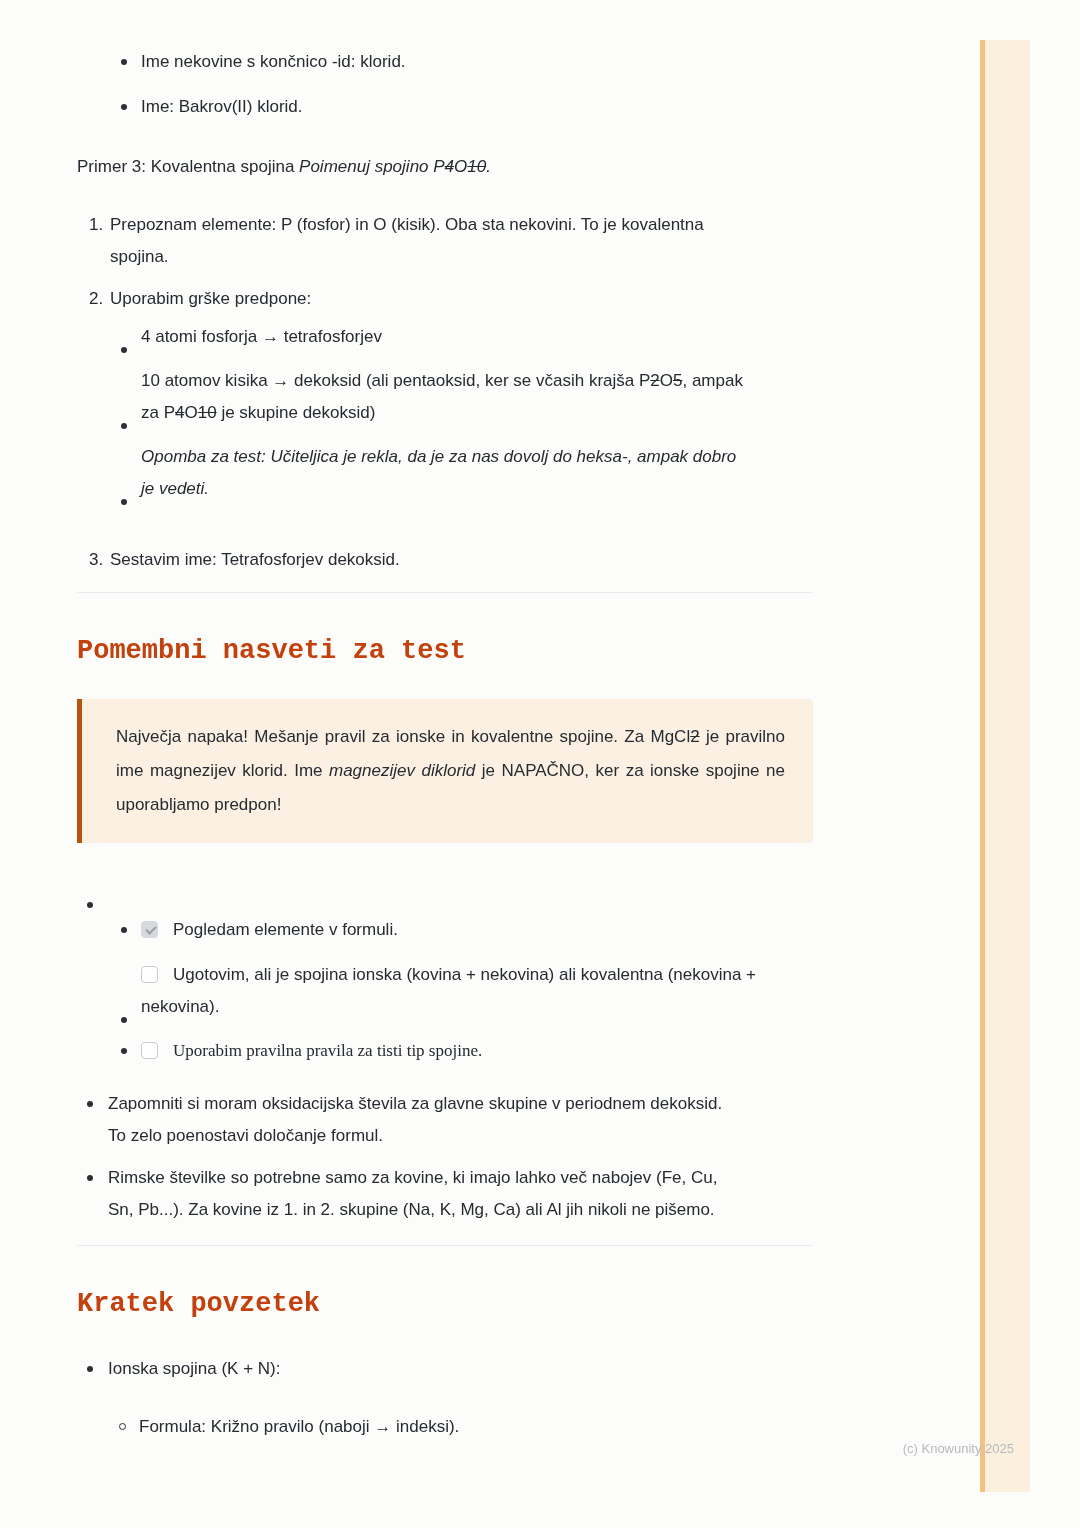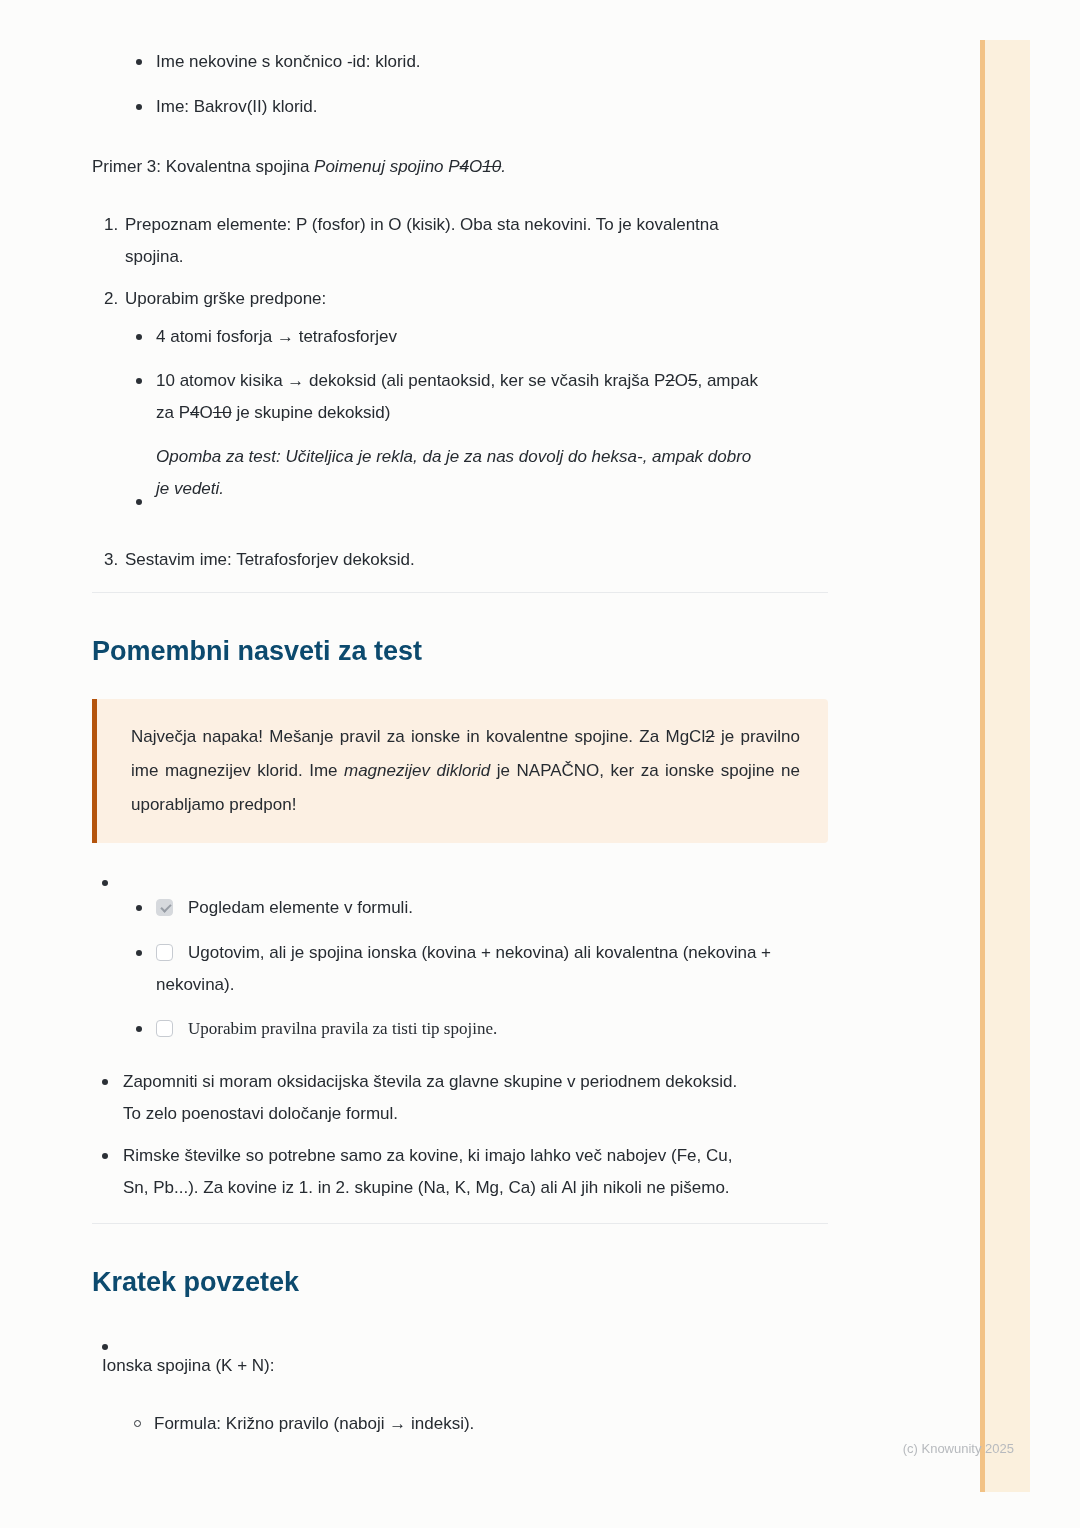--- a/index.html
+++ b/index.html
@@ -12,42 +12,42 @@
     position:relative;
     overflow:hidden;
   }
   .side-band {
     position:absolute; top:40px; right:50px;
     width:50px; height:1452px;
     background:#fbf0dd;
     border-left:5px solid #f2c285;
   }
   .content {
-    position:absolute; left:92px; top:0;
+    position:absolute; left:77px; top:0;
     width:736px; padding-top:46px;
     font-size:17px; line-height:32px;
   }
   p { margin:0; }
   b { font-weight:400; }
   i { font-style:italic; }
   s { text-decoration:line-through; }
   .li { display:flex; align-items:flex-start; margin-bottom:13px; }
   .lvl1 { padding-left:10px; }
   .lvl2 { padding-left:44px; }
   .dot { flex:none; width:6px; height:6px; border-radius:50%; background:#2b3036; margin-top:13px; }
   .lvl1 > .dot { margin-right:15px; }
   .lvl2 > .dot { margin-right:14px; }
   .num { flex:none; width:21px; margin-left:12px; }
   .w620 { max-width:620px; }
   .w640 { max-width:640px; }
   .primer { margin:28px 0 26px; }
   .divider { border:none; border-top:1px solid #e8eaec; height:0; margin:16px 0 0; }
-  .heading { color:#0c4a6e; font-size:27px; line-height:34px; font-weight:700; margin:41px 0 0; font-family:Liberation Sans, sans-serif; }
+  .heading { color:#c2410c; font-size:27px; line-height:34px; font-weight:700; margin:41px 0 0; font-family:Liberation Mono, monospace; }
   .callout {
-    margin-top:31px; margin-bottom:24px;
+    margin-top:31px; margin-bottom:46px;
     background:#fcf0e3;
     border-left:5px solid #b4540d;
     border-radius:0 4px 4px 0;
     padding:21px 28px 21px 34px;
     line-height:34px;
     text-align:justify;
   }
   .cb {
     display:inline-block; width:17px; height:17px;
     border-radius:4px; margin-right:15px; vertical-align:-3px;
@@ -59,24 +59,24 @@
     width:8px; height:4px;
     border-left:2px solid #979da5; border-bottom:2px solid #979da5;
     transform:rotate(-45deg);
   }
   .ring { flex:none; width:7px; height:7px; border-radius:50%; border:1.5px solid #2b3036; background:transparent; margin-top:12px; }
   .circle { padding-left:42px; }
   .circle > .ring { margin-right:13px; }
   .mb0 { margin-bottom:0; }
   .mb6 { margin-bottom:6px; }
   .mb10 { margin-bottom:10px; }
-  .mb12 { margin-bottom:12px; }
+  .mb12 { margin-bottom:12px;align-items:flex-end; }
   .mb21 { margin-bottom:21px;font-family:Liberation Serif, serif; }
   .mb22 { margin-bottom:39px;align-items:flex-end; }
-  .mb26 { margin-bottom:26px;flex-direction:column; }
+  .mb26 { margin-bottom:26px; }
   .mt16 { margin-top:16px; }
   .mt19 { margin-top:19px; }
   .mt32 { margin-top:32px; }
   .copyright {
     position:absolute; top:1440px; right:66px;
     font-size:13px; line-height:18px;
     color:#b7babe; z-index:2;
   }
 </style>
 </head>

